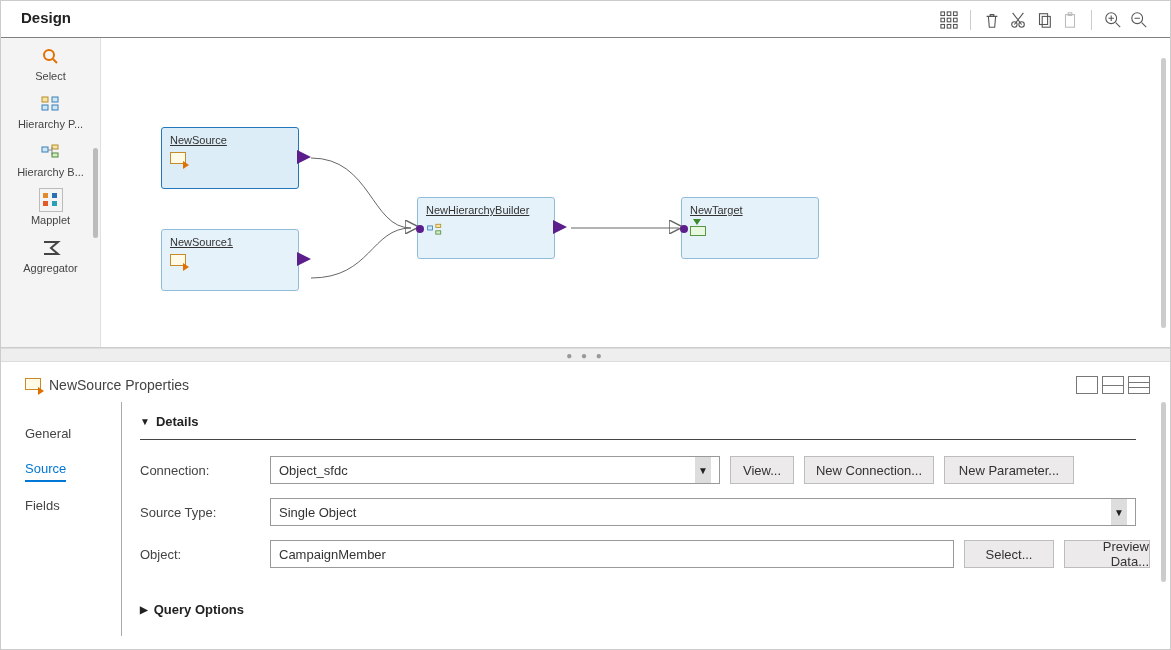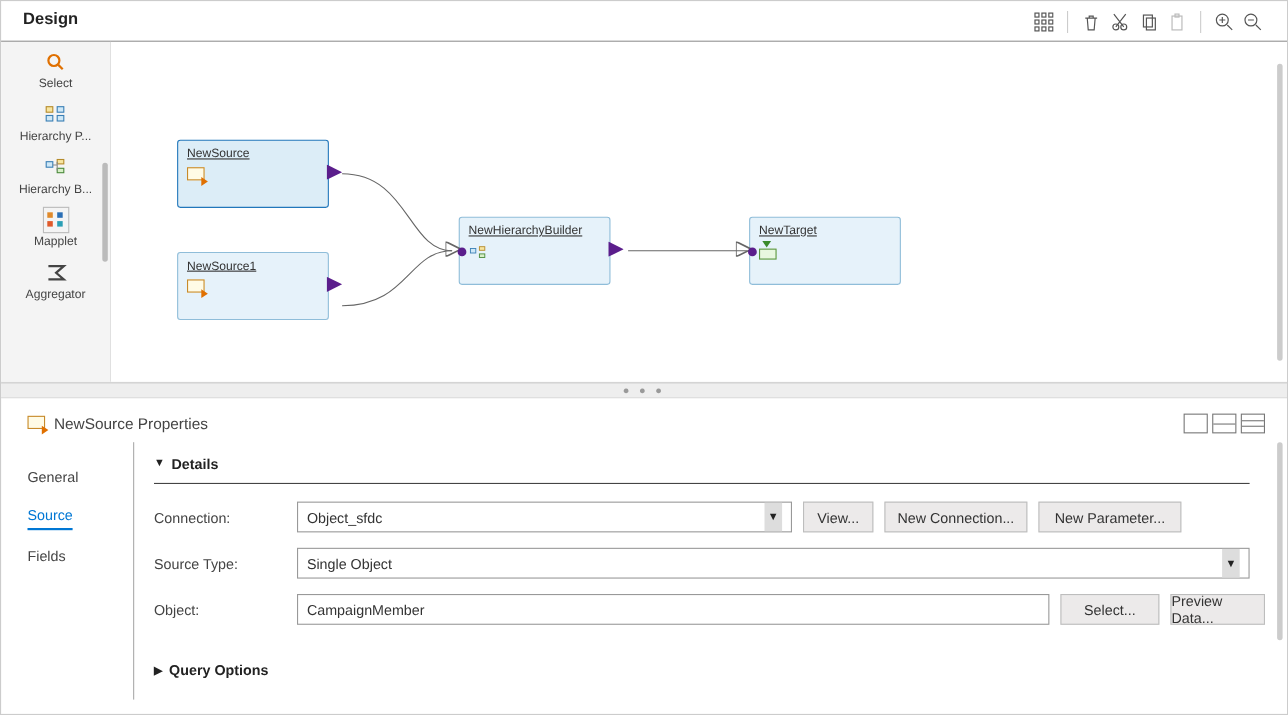--- a/index.html
+++ b/index.html
@@ -67,21 +67,21 @@
   .form-row label { width:130px; font-size:13px; color:#444; }
   .form-row .select, .form-row .input { height:28px; border:1px solid #999; padding:0 8px; font-size:13px; color:#333; background:#fff; display:flex; align-items:center; justify-content:space-between;}
   .select { position:relative; }
   .select .arrow { font-size:10px; color:#222; margin-left:6px; background:#ddd; width:16px; height:100%; display:flex; align-items:center; justify-content:center;}
   .btn { height:28px; background:#eceaea; border:1px solid #bdbdbd; font-size:13px; color:#333; cursor:pointer; display:flex; align-items:center; justify-content:center; }
   .conn-row .select { width:450px; }
   .conn-row .btn { width:64px; margin-left:10px;}
   .conn-row .btn.wide { width:130px; }
   .srctype-row .select { flex:1; margin-right:14px; }
   .obj-row .input { flex:1; }
-  .obj-row .btn { width:90px; margin-left:10px;}
+  .obj-row .btn { width:90px; margin-left:10px;text-align:right;}
   .obj-row .btn.wide { width:86px; }
 
   
   .db-icon { display:inline-block; width:16px; height:14px; position:relative; }
   .db-icon::before { content:""; position:absolute; left:0; top:0; width:14px; height:10px; border:1px solid #c78a2b; background:#fffbe6;}
   .db-icon .a { position:absolute; right:-3px; bottom:-3px; width:0; height:0; border-left:6px solid #e07000; border-top:4px solid transparent; border-bottom:4px solid transparent;}
   .tgt-icon { display:inline-block; width:16px; height:14px; position:relative; }
   .tgt-icon::before { content:""; position:absolute; left:0; bottom:0; width:14px; height:8px; border:1px solid #5a9640; background:#e8f7df;}
   .tgt-icon .a { position:absolute; left:3px; top:-3px; width:0;height:0; border-left:4px solid transparent; border-right:4px solid transparent; border-bottom:6px solid #3a8a2b; transform:rotate(180deg);}
 

